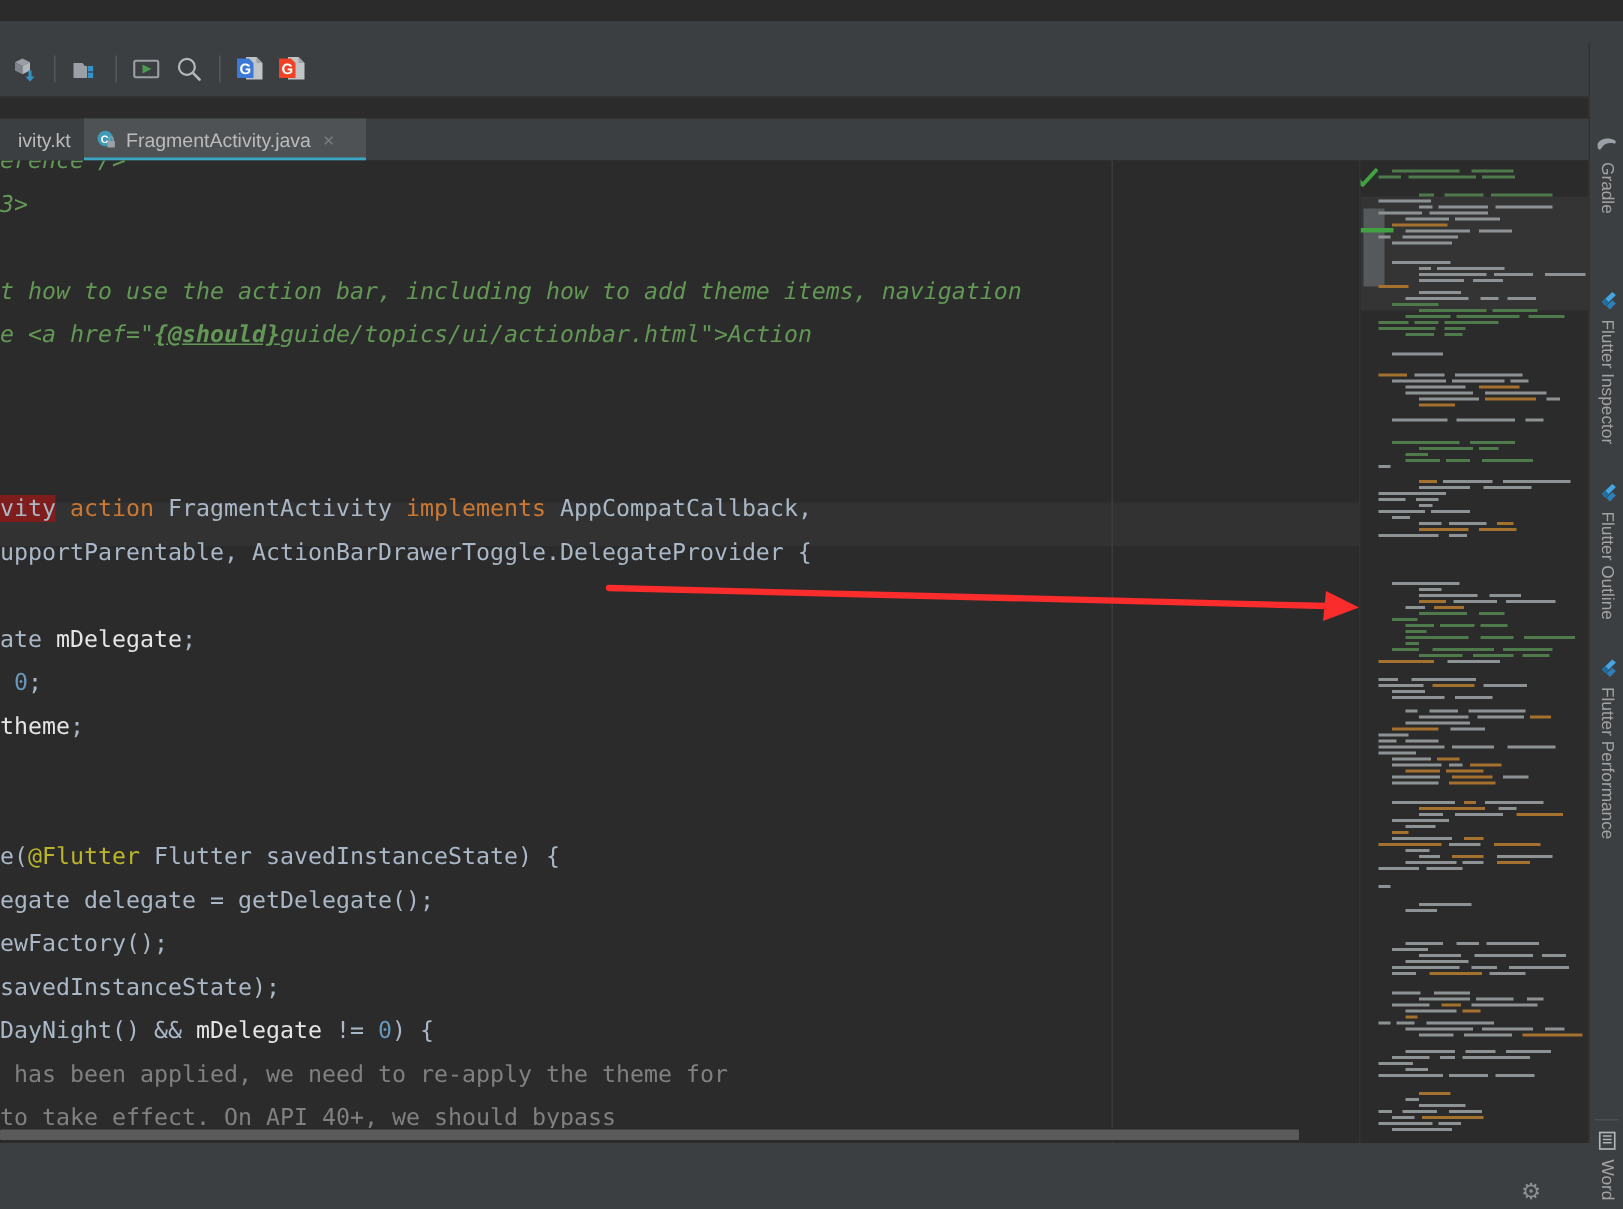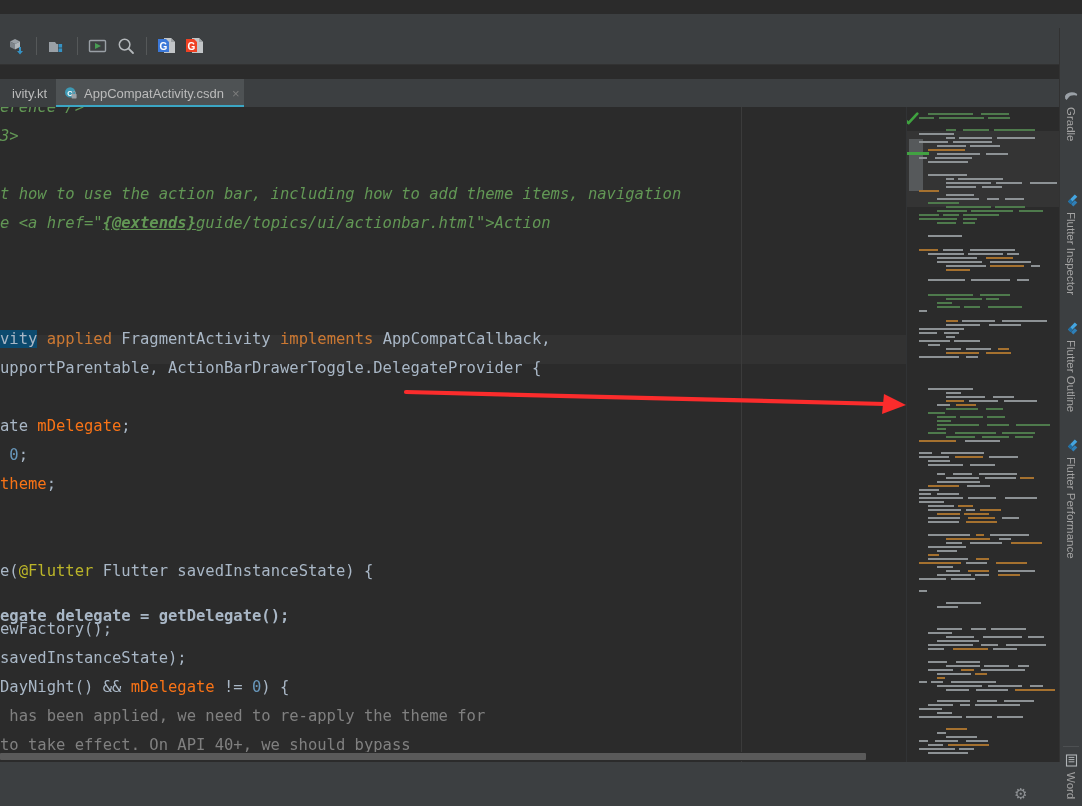--- a/index.html
+++ b/index.html
@@ -43,26 +43,26 @@
 
   
   .editor{position:absolute;left:0;top:107px;width:906px;height:655px;background:#2b2b2b;overflow:hidden;}
   .codeline{position:absolute;left:0;white-space:pre;font-family:"DejaVu Sans Mono",monospace;
     font-size:15.5px;letter-spacing:0px;}
   .hl-row{position:absolute;left:0;width:920px;height:29px;background:#323232;}
   .c-doc{color:#629755;font-style:italic;}
   .c-doctag{color:#629755;font-style:italic;font-weight:bold;text-decoration:underline;}
   .c-kw{color:#cc7832;}
   .c-id{color:#a9b7c6;}
-  .c-field{color:#f97316;text-align:right;}
+  .c-field{color:#e5e5e5;text-align:right;}
   .c-num{color:#6897bb;}
   .c-anno{color:#bbb529;}
   .c-punc{color:#a9b7c6;}
   .c-cmt{color:#808080;}
-  .c-sel{background:#0c4a6e;}
+  .c-sel{background:#7f1d1d;}
   .vline{position:absolute;top:0;bottom:0;width:1px;background:#3b3b3b;}
 
   
   .arrow-wrap{position:absolute;left:400px;top:382px;pointer-events:none;}
 
   
   .minimap{position:absolute;left:906px;top:107px;width:154px;height:655px;background:#2b2b2b;
     border-left:1px solid #313335;overflow:hidden;}
   .mm-check{position:absolute;right:142px;top:5px;}
   .mm-thumb{position:absolute;left:2px;top:32px;width:14px;height:52px;background:#4f5254;}
@@ -176,48 +176,48 @@
 
     <div class="etab active" style="left:56px;width:188px;">
       <span class="tabicon">
         <svg width="14" height="14" viewBox="0 0 14 14">
           <circle cx="6.2" cy="6.4" r="5.2" fill="#3e9ab5"></circle>
           <text x="3.2" y="9.6" font-size="7.2" font-family="Liberation Sans, sans-serif" fill="#ffffff" font-weight="bold">C</text>
           <rect x="7.6" y="8" width="5" height="4.4" rx="0.6" fill="#9aa0a6"></rect>
           <path d="M8.8 8 v-1.3 a1.3 1.3 0 0 1 2.6 0 V8" fill="none" stroke="#9aa0a6" stroke-width="0.9"></path>
         </svg>
       </span>
-      <span>AppCompatActivity.csdn</span>
+      <span>FragmentActivity.java</span>
       <span class="xclose">×</span>
       <span class="underline"></span>
     </div>
   </div>
 
   <div class="editor">
     <div class="hl-row" style="top:228px;"></div>
     <div class="vline" style="left:741px;"></div>
     <div id="code-host">
         <div class="codeline" style="top: -9px;"><span class="c-doc">erence"/&gt;</span></div>
         <div class="codeline" style="top: 20px;"><span class="c-doc">3&gt;</span></div>
         <div class="codeline" style="top: 49px;"></div>
         <div class="codeline" style="top: 78px;"><span class="c-doc">t how to use the action bar, including how to add theme items, navigation</span></div>
-        <div class="codeline" style="top: 107px;"><span class="c-doc">e &lt;a href="</span><span class="c-doctag">{@extends}</span><span class="c-doc">guide/topics/ui/actionbar.html"&gt;Action</span></div>
+        <div class="codeline" style="top: 107px;"><span class="c-doc">e &lt;a href="</span><span class="c-doctag">{@should}</span><span class="c-doc">guide/topics/ui/actionbar.html"&gt;Action</span></div>
         <div class="codeline" style="top: 136px;"></div>
         <div class="codeline" style="top: 165px;"></div>
         <div class="codeline" style="top: 194px;"></div>
-        <div class="codeline" style="top: 223px;"><span class="c-id c-sel">vity</span><span class="c-punc"> </span><span class="c-kw">applied</span><span class="c-id"> FragmentActivity </span><span class="c-kw">implements</span><span class="c-id"> AppCompatCallback,</span></div>
+        <div class="codeline" style="top: 223px;"><span class="c-id c-sel">vity</span><span class="c-punc"> </span><span class="c-kw">action</span><span class="c-id"> FragmentActivity </span><span class="c-kw">implements</span><span class="c-id"> AppCompatCallback,</span></div>
         <div class="codeline" style="top: 252px;"><span class="c-id">upportParentable, ActionBarDrawerToggle.DelegateProvider {</span></div>
         <div class="codeline" style="top: 281px;"></div>
         <div class="codeline" style="top: 310px;"><span class="c-id">ate </span><span class="c-field">mDelegate</span><span class="c-punc">;</span></div>
         <div class="codeline" style="top: 339px;"><span class="c-id"> </span><span class="c-num">0</span><span class="c-punc">;</span></div>
         <div class="codeline" style="top: 368px;"><span class="c-field">theme</span><span class="c-punc">;</span></div>
         <div class="codeline" style="top: 397px;"></div>
         <div class="codeline" style="top: 426px;"></div>
         <div class="codeline" style="top: 455px;"><span class="c-id">e</span><span class="c-punc">(</span><span class="c-anno">@Flutter</span><span class="c-id"> Flutter savedInstanceState) {</span></div>
-        <div class="codeline" style="top: 500px; font-weight: bold;"><span class="c-id">egate delegate = getDelegate</span><span class="c-punc">();</span></div>
+        <div class="codeline" style="top: 484px;"><span class="c-id">egate delegate = getDelegate</span><span class="c-punc">();</span></div>
         <div class="codeline" style="top: 513px;"><span class="c-id">ewFactory</span><span class="c-punc">();</span></div>
         <div class="codeline" style="top: 542px;"><span class="c-id">savedInstanceState</span><span class="c-punc">);</span></div>
         <div class="codeline" style="top: 571px;"><span class="c-id">DayNight</span><span class="c-punc">() </span><span class="c-punc">&amp;&amp;</span><span class="c-id"> </span><span class="c-field">mDelegate</span><span class="c-punc"> != </span><span class="c-num">0</span><span class="c-punc">) {</span></div>
         <div class="codeline" style="top: 600px;"><span class="c-cmt"> has been applied, we need to re-apply the theme for</span></div>
         <div class="codeline" style="top: 629px;"><span class="c-cmt">to take effect. On API 40+, we should bypass</span></div>
       </div>
   </div>
 
   <div class="arrow-wrap">
     <svg width="510" height="40" viewBox="0 0 510 40">

